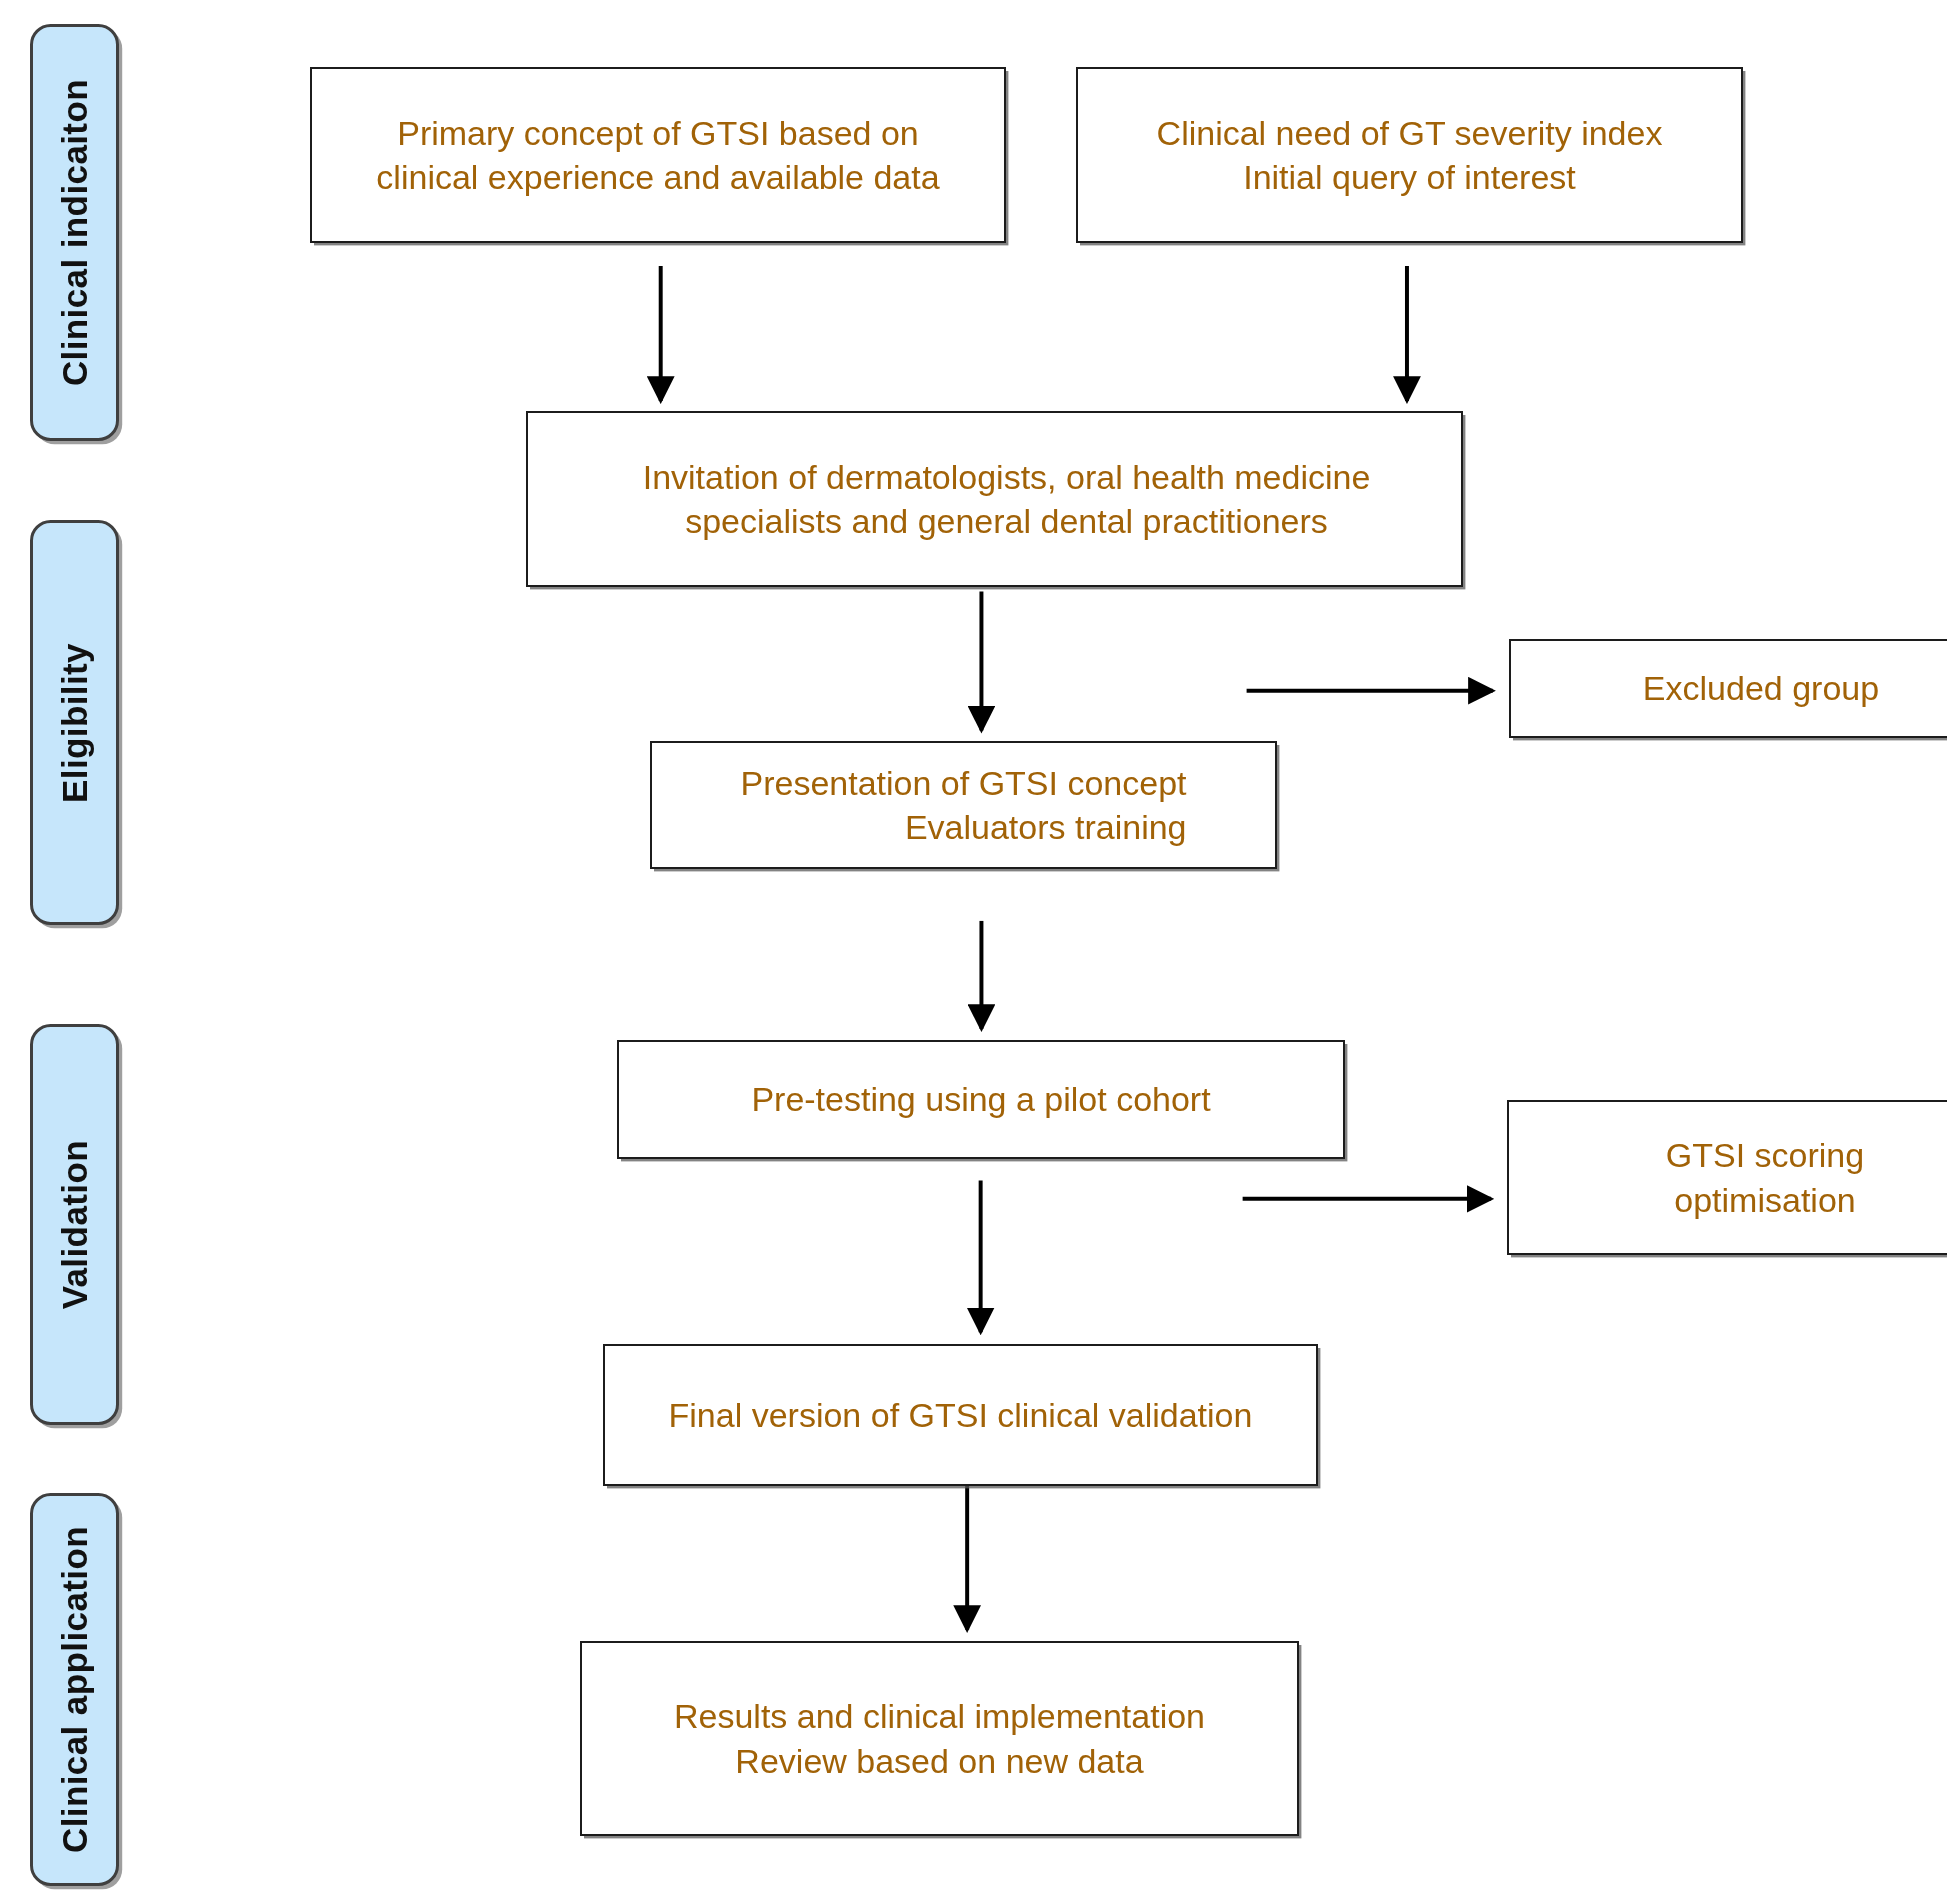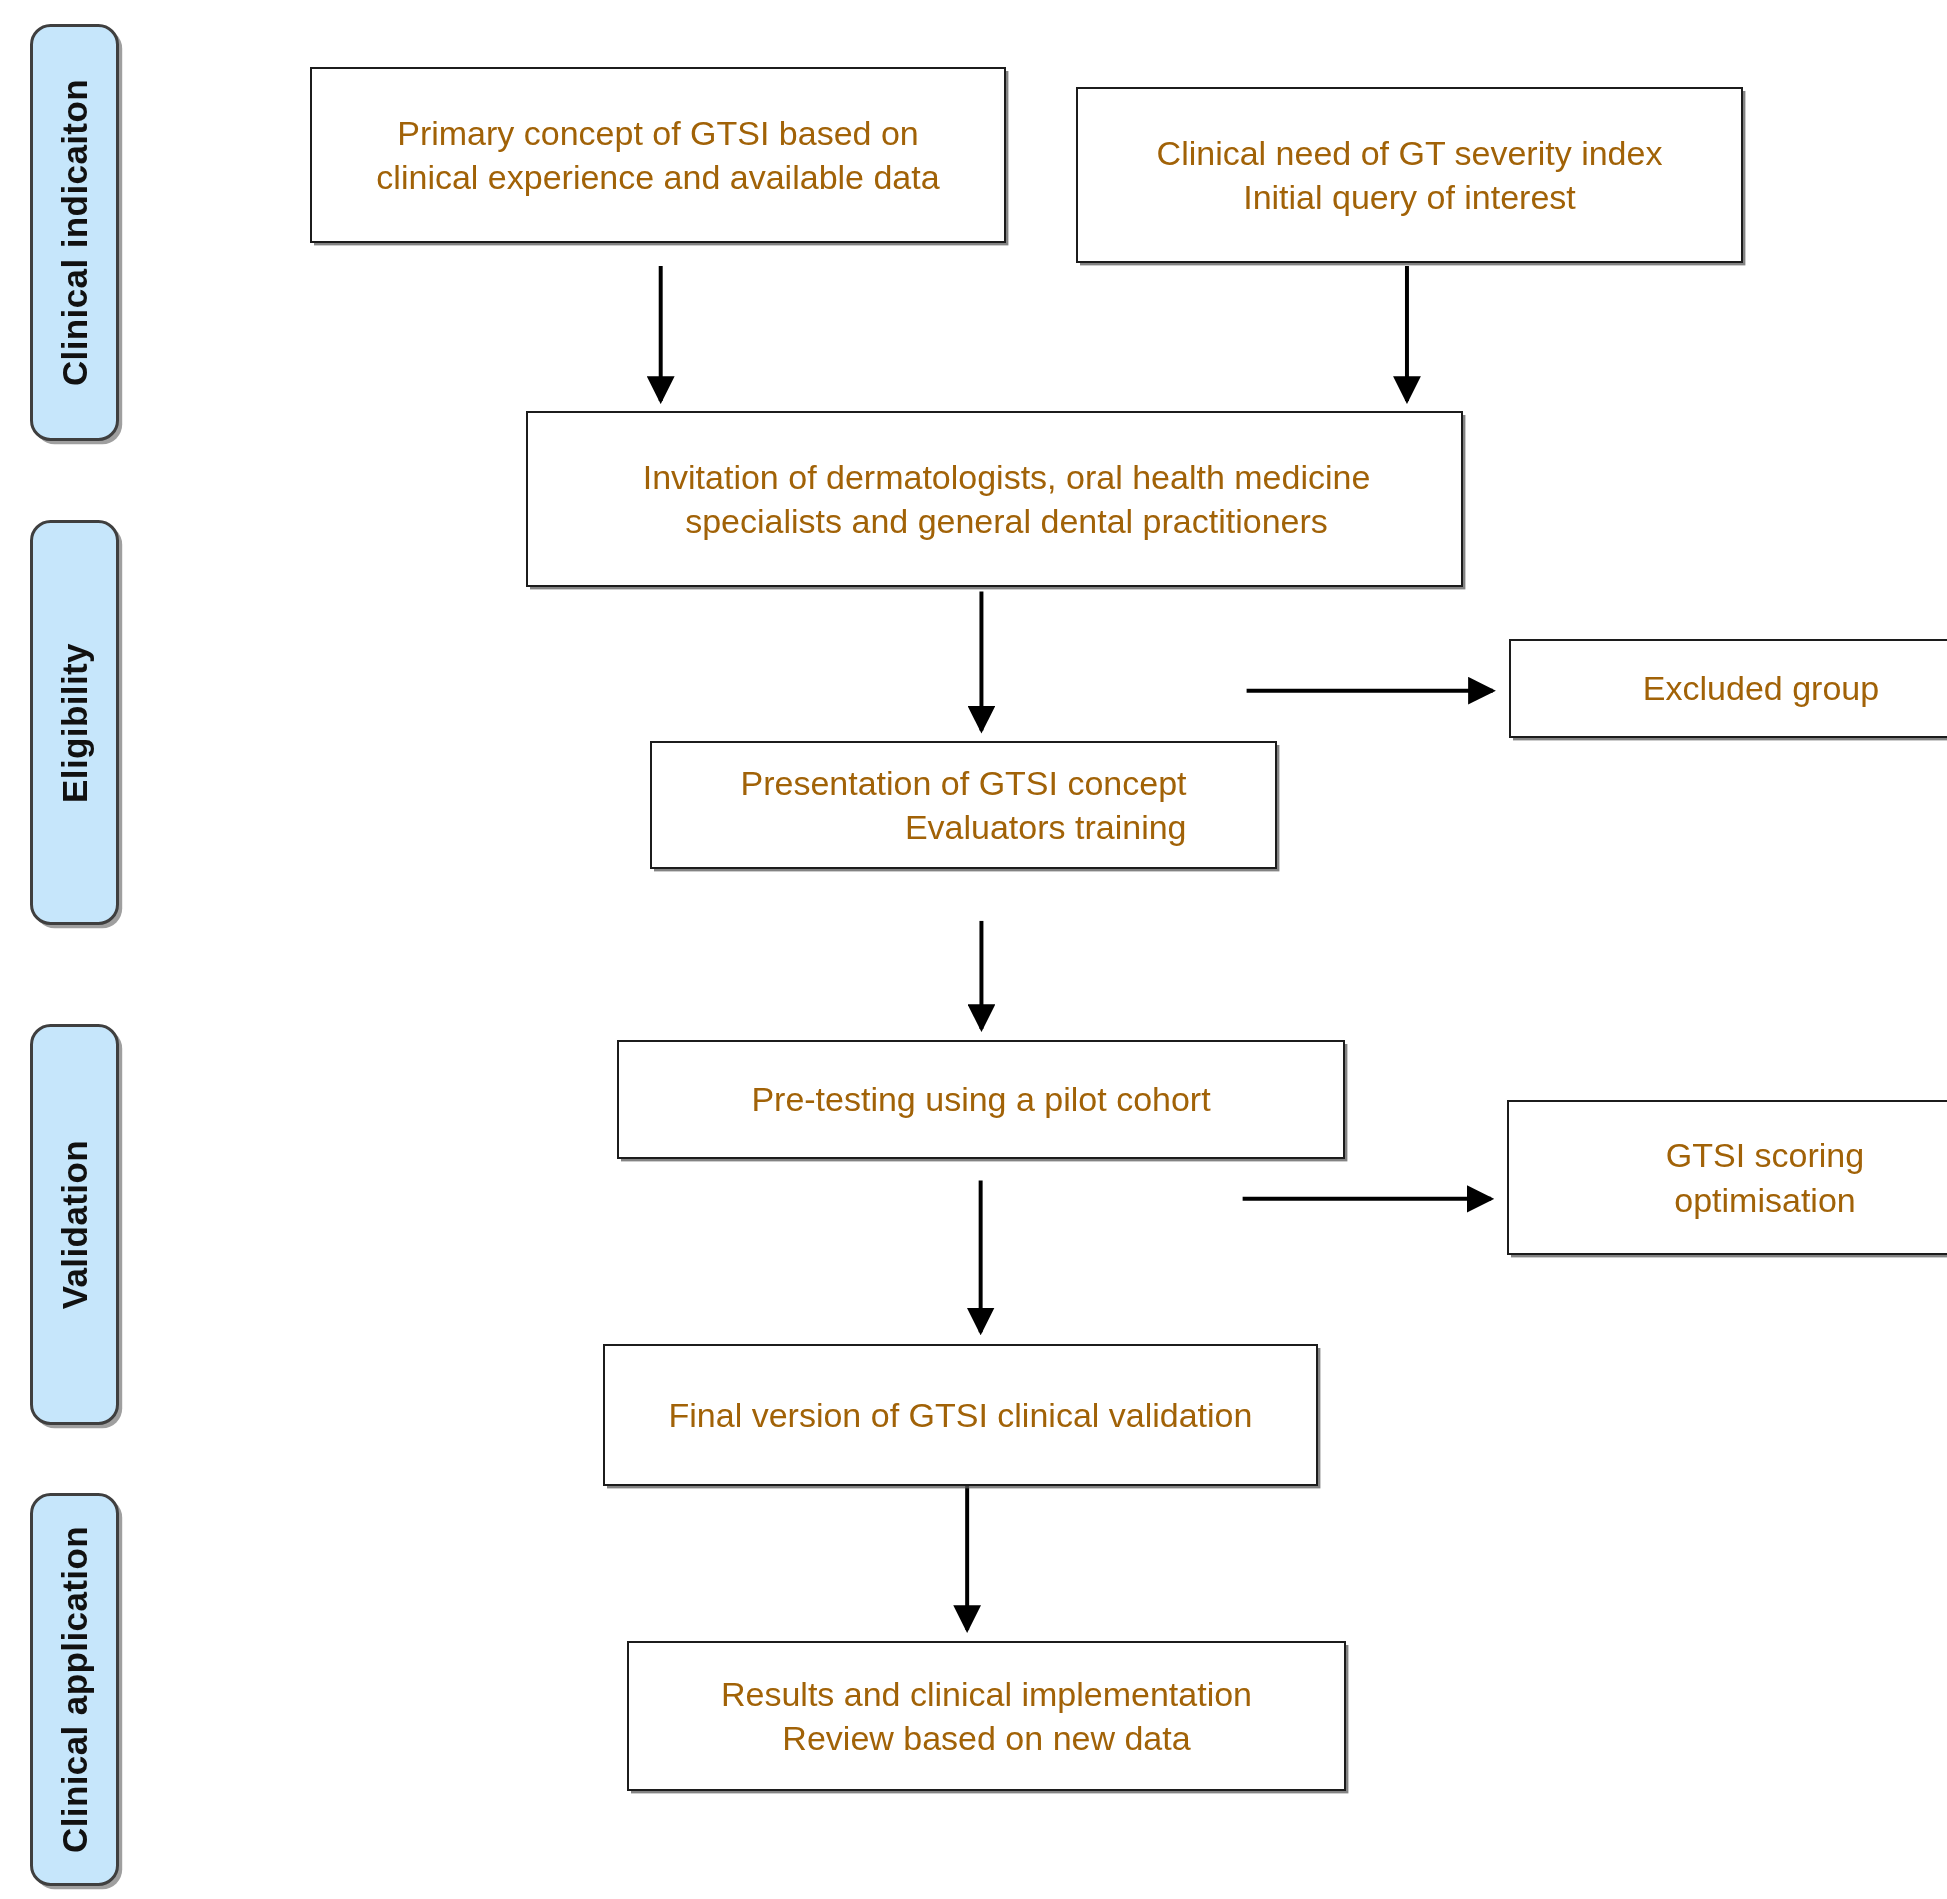--- a/index.html
+++ b/index.html
@@ -114,21 +114,21 @@
 
   <div class="stage-chip" style="left: 30px; top: 1493px; width: 89px; height: 393px; background: rgb(198, 230, 251); border-color: rgb(63, 63, 63);">
     <span class="stage-label">Clinical application</span>
   </div>
 
   <div class="flow-box" style="left: 310px; top: 67px; width: 696px; height: 176px; background: rgb(255, 255, 255); border-color: rgb(28, 28, 28);">
     <span class="box-text">Primary concept of GTSI based on
 clinical experience and available data</span>
   </div>
 
-  <div class="flow-box" style="left: 1076px; top: 67px; width: 667px; height: 176px; background: rgb(255, 255, 255); border-color: rgb(28, 28, 28); margin-top: 20px;">
+  <div class="flow-box" style="left: 1076px; top: 67px; width: 667px; height: 176px; background: rgb(255, 255, 255); border-color: rgb(28, 28, 28);">
     <span class="box-text">Clinical need of GT severity index
 Initial query of interest</span>
   </div>
 
   <div class="flow-box" style="left: 526px; top: 411px; width: 937px; height: 176px; background: rgb(255, 255, 255); border-color: rgb(28, 28, 28); padding-left: 24px;">
     <span class="box-text">Invitation of dermatologists, oral health medicine
 specialists and general dental practitioners</span>
   </div>
 
   <div class="flow-box" style="left: 1509px; top: 639px; width: 504px; height: 99px; background: rgb(255, 255, 255); border-color: rgb(28, 28, 28);">
@@ -146,19 +146,19 @@
 
   <div class="flow-box" style="left: 1507px; top: 1100px; width: 516px; height: 155px; background: rgb(255, 255, 255); border-color: rgb(28, 28, 28);">
     <span class="box-text">GTSI scoring
 optimisation</span>
   </div>
 
   <div class="flow-box" style="left: 603px; top: 1344px; width: 715px; height: 142px; background: rgb(255, 255, 255); border-color: rgb(28, 28, 28);">
     <span class="box-text">Final version of GTSI clinical validation</span>
   </div>
 
-  <div class="flow-box" style="left: 627px; top: 1641px; width: 719px; height: 150px; background: rgb(255, 255, 255); border-color: rgb(28, 28, 28);">
+  <div class="flow-box" style="left: 580px; top: 1641px; width: 719px; height: 195px; background: rgb(255, 255, 255); border-color: rgb(28, 28, 28);">
     <span class="box-text">Results and clinical implementation
 Review based on new data</span>
   </div>
 
 </div>
 
 
 </body></html>

